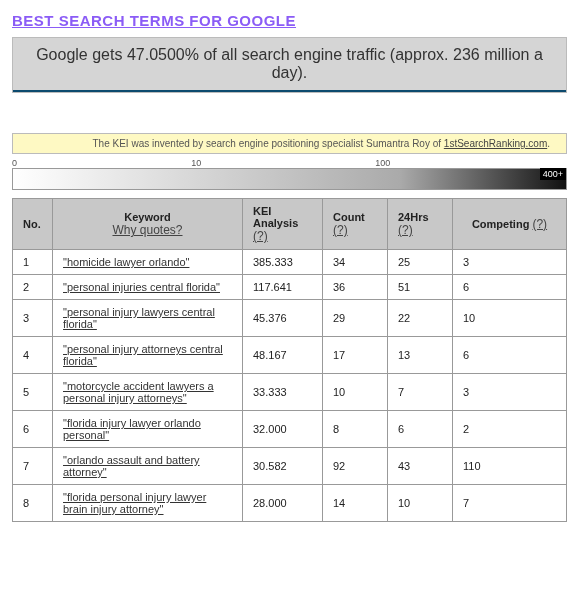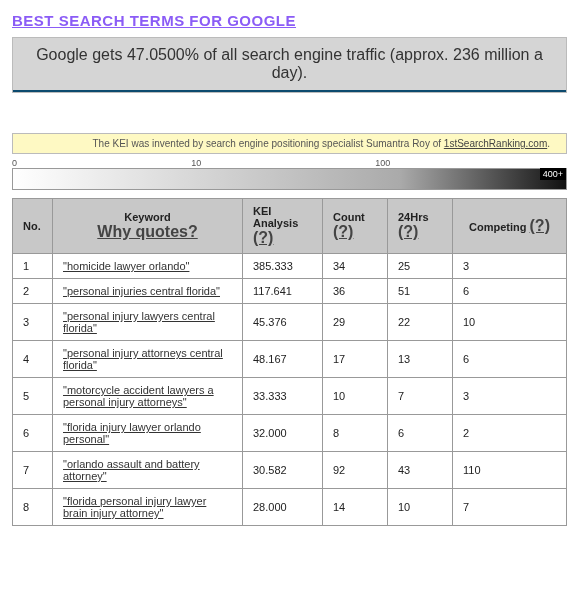--- a/index.html
+++ b/index.html
@@ -88,22 +88,22 @@
     text-align: left;
     vertical-align: middle;
     margin-left: 12px;
   }
   table.main th {
     background: #c8c8c8;
     font-weight: bold;
     color: #222;
   }
   th .subhead, th .qmark {
-    font-weight: bold;
-    font-size: 16px;
+    font-weight: normal;
+    font-size: 12px;
     color: #444;
   }
   th .subhead { display: block; text-decoration: underline; }
   th .qmark { text-decoration: underline; }
   td.kw a { color: #333; text-decoration: underline; }
   col.no  { width: 40px; }
   col.kw  { width: 190px; }
   col.kei { width: 80px; }
   col.cnt { width: 65px; }
   col.hrs { width: 65px; }

